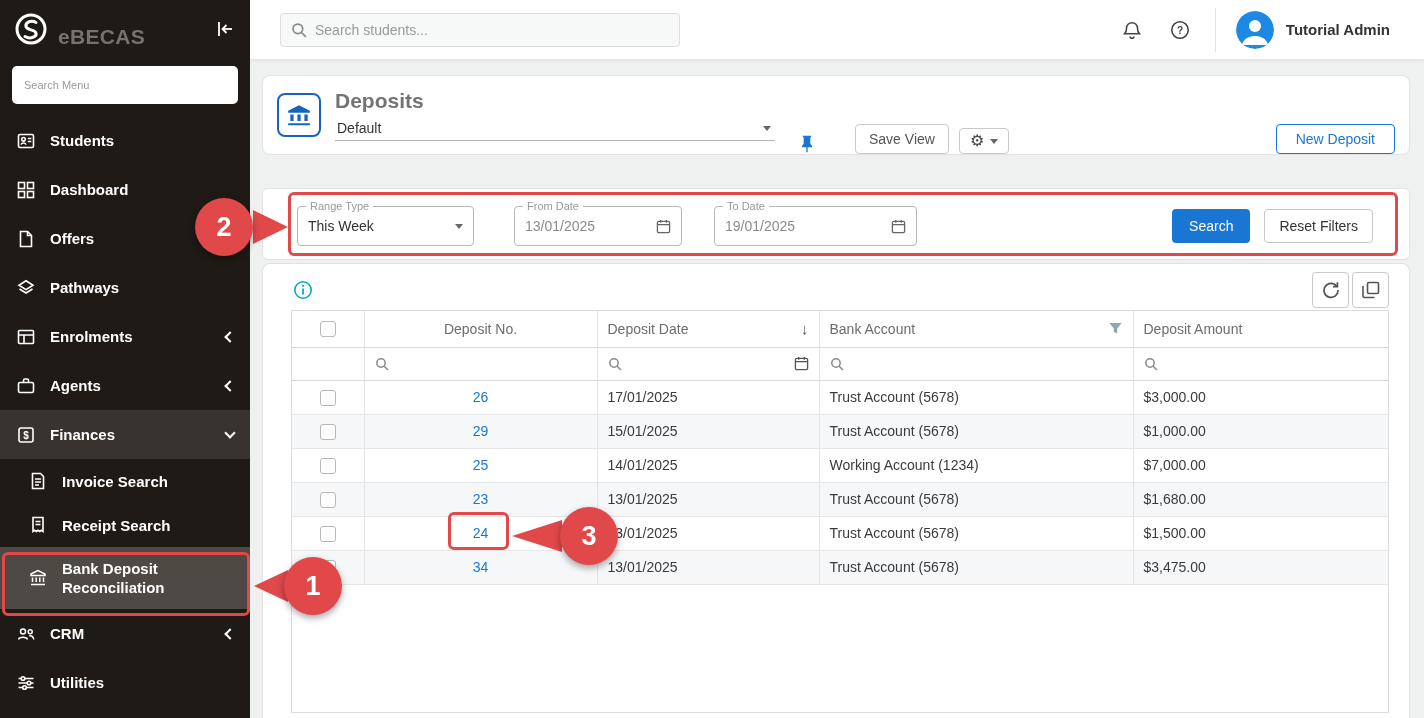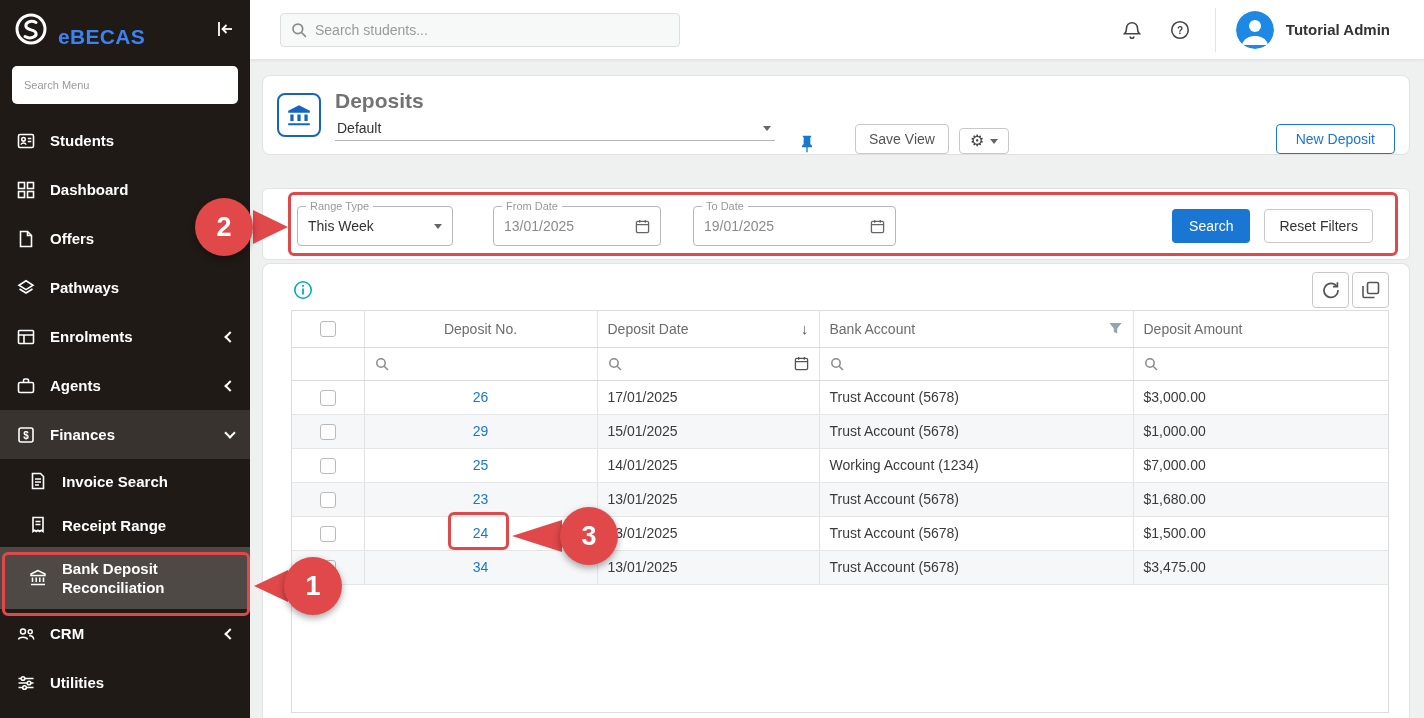--- a/index.html
+++ b/index.html
@@ -5,21 +5,21 @@
   * { box-sizing: border-box; margin: 0; padding: 0; }
   html,body { width:1424px; height:718px; }
   body {
     position: relative; overflow: hidden;
     font-family: "Liberation Sans", sans-serif;
     background: #eff0f0; color:#333;
   }
   
   .sidebar { position:absolute; left:0; top:0; width:250px; height:718px; background:#1f1a15; z-index:5; }
   .logo-row { height:58px; display:flex; align-items:center; gap:10px; padding:0 14px; }
-  .logo-text { color:#3b82f6; font-size:21px; font-weight:700; letter-spacing:.3px; flex:1;margin-top:16px; }
+  .logo-text { color:#737373; font-size:21px; font-weight:700; letter-spacing:.3px; flex:1;margin-top:16px; }
   .collapse-btn { cursor:pointer; display:flex; }
   .menu-search { display:block; width:226px; margin:8px 12px 12px; height:38px; border:none; border-radius:5px; padding:0 12px; font-size:11px; font-family:inherit; background:#fff; color:#c2410c; }
   .menu-search::placeholder { color:#9a9a9a; }
   .side-item { display:flex; align-items:center; gap:14px; padding:0 16px; height:49px; color:#fff; font-size:15px; font-weight:600; cursor:pointer; }
   .side-item .lbl { line-height:19px; }
   .side-item.active { background:#38332e; }
   .side-item.sub { padding-left:28px; height:44px; }
   .side-item.selected { background:#4e4944; height:62px; }
   .side-item .mi { display:flex; flex:0 0 20px; }
   .chev { width:8px; height:8px; margin-left:auto; display:inline-block; }
@@ -53,21 +53,21 @@
   .btn-outline { border:1px solid #c9c9c9; color:#555; padding:6px 13px; }
   .save-view { margin-left:38px; }
   .gear-btn { margin-left:10px; display:flex; align-items:center; gap:6px; padding:4px 10px; }
   .gear-glyph { font-size:16px; color:#444; line-height:1; }
   .new-deposit { margin-left:auto; border:1px solid #1976d2; color:#1976d2; padding:6px 19px; background:#fff; }
   
   .filters-card { margin:33px 14px 0 12px; height:72px; display:flex; align-items:center; padding:4px 36px 0 34px; border-radius:6px; }
   .field { position:relative; height:40px; border:1px solid #b7b7b7; border-radius:4px; display:flex; align-items:center; padding:0 10px; background:#fff; cursor:pointer; }
   .field .flabel { position:absolute; top:-7px; left:8px; font-size:11px; color:#999; background:#fff; padding:0 4px; white-space:nowrap; }
   .field .fval { font-size:14px; }
-  .f-range { width:156px; } .f-range .fval { color:#333; font-weight:400; }
+  .f-range { width:177px; } .f-range .fval { color:#333; font-weight:400; }
   .f-from { width:168px; margin-left:40px; } .f-to { width:203px; margin-left:32px; }
   .f-from .fval, .f-to .fval { color:#8c8c8c; }
   .field .right-ic { margin-left:auto; display:flex; }
   .search-btn { margin-left:auto; background:#1976d2; color:#fff; border:none; padding:9px 17px; }
   .reset-btn { margin-left:14px; border:1px solid #c9c9c9; color:#333; padding:8px 14px; }
   
   .table-card { margin:3px 14px 0 12px; height:455px; border-radius:8px 8px 0 0; padding:6px 20px 0 28px; border-bottom:none; }
   .grid-toolbar { height:40px; display:flex; align-items:center; }
   .info-btn { margin-left:2px; cursor:pointer; display:flex; }
   .grid-actions { margin-left:auto; display:flex; gap:3px; }
@@ -197,21 +197,21 @@
       </span>
     <span class="lbl">Invoice Search</span>
   </div>
   <div class="side-item sub">
     <span class="mi">
         <svg width="20" height="20" viewBox="0 0 20 20" fill="none" stroke="#fff" stroke-width="1.6">
           <path d="M5 2.5h10v14l-1.7-1.2-1.6 1.2-1.7-1.2-1.6 1.2L6.7 15.3 5 16.5z"></path>
           <path d="M7.5 6.5h5M7.5 9.5h5"></path>
         </svg>
       </span>
-    <span class="lbl">Receipt Range</span>
+    <span class="lbl">Receipt Search</span>
   </div>
   <div class="side-item sub selected">
     <span class="mi">
         <svg width="20" height="20" viewBox="0 0 20 20" fill="none" stroke="#fff" stroke-width="1.5">
           <path d="M10 2.5 3 6v1.5h14V6z"></path>
           <path d="M4.5 9.5v4.5M8.2 9.5v4.5M11.8 9.5v4.5M15.5 9.5v4.5M3 16.5h14"></path>
         </svg>
       </span>
     <span class="lbl" style="max-width:150px">Bank Deposit Reconciliation</span>
   </div>

